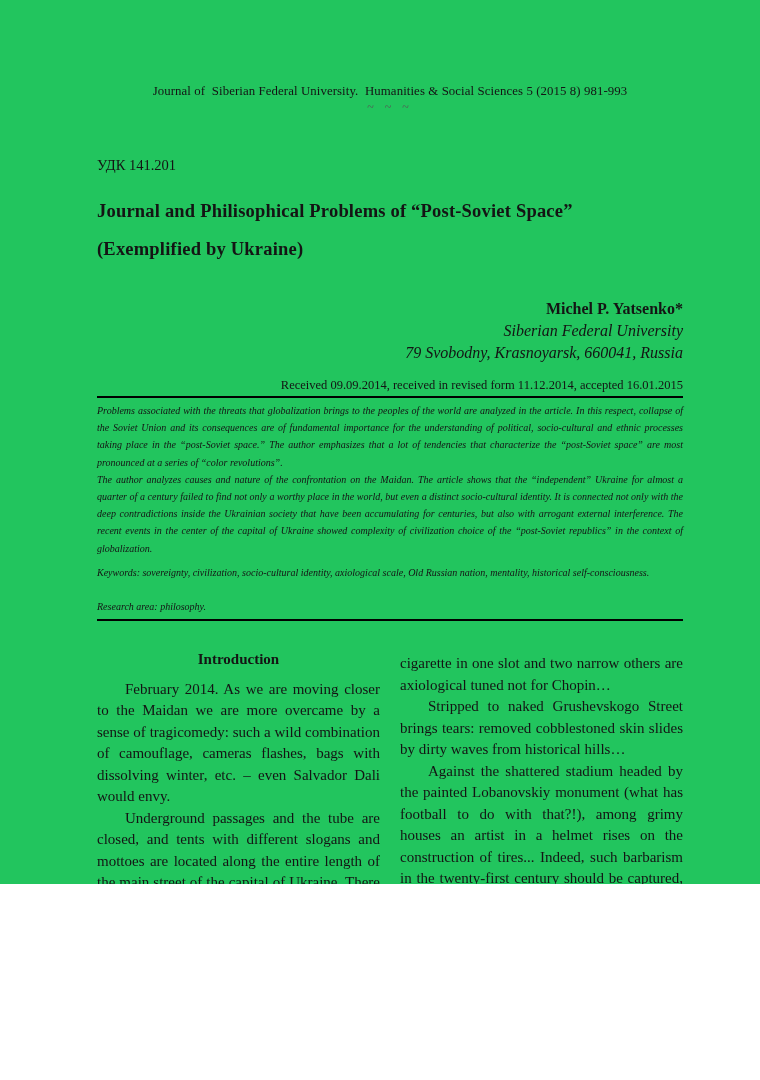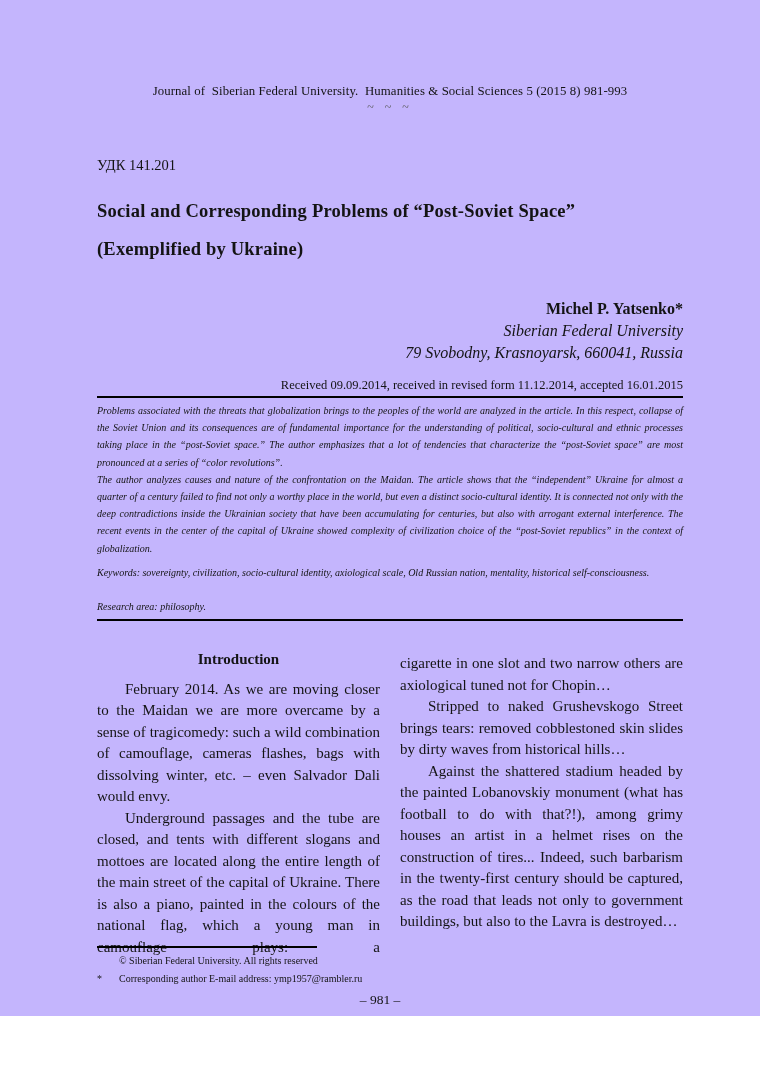--- a/index.html
+++ b/index.html
@@ -1,20 +1,20 @@
 <!DOCTYPE html>
 <html><head>
 <meta charset="utf-8">
 <style>
   html, body { margin: 0; padding: 0; background: #ffffff; }
   .page {
     position: relative;
     width: 760px;
-    height: 1016px;
-    background: #c4b5fd;
+    height: 884px;
+    background: #22c55e;
     font-family: "Liberation Serif", "DejaVu Serif", serif;
     color: #141414;
     overflow: hidden;
   }
   .content {
     position: absolute;
     left: 97px;
     top: 0;
     width: 586px;
   }
@@ -125,21 +125,21 @@
 <body>
 
 <div class="page">
   <div class="content">
 
     <div class="journal-line">Journal of  Siberian Federal University.  Humanities &amp; Social Sciences 5 (2015 8) 981-993</div>
     <div class="tilde">~ ~ ~</div>
     <div class="udc">УДК 141.201</div>
 
     <h1 class="title">
-      <span class="title-line">Social and Corresponding Problems of “Post-Soviet Space”</span>
+      <span class="title-line">Journal and Philisophical Problems of “Post-Soviet Space”</span>
       <span class="title-line">(Exemplified by Ukraine)</span>
     </h1>
 
     <div class="author-block">
       <div class="author-name">Michel P. Yatsenko*</div>
       <div class="author-affiliation">Siberian Federal University</div>
       <div class="author-address">79 Svobodny, Krasnoyarsk, 660041, Russia</div>
     </div>
 
     <div class="received">Received 09.09.2014, received in revised form 11.12.2014, accepted 16.01.2015</div>

